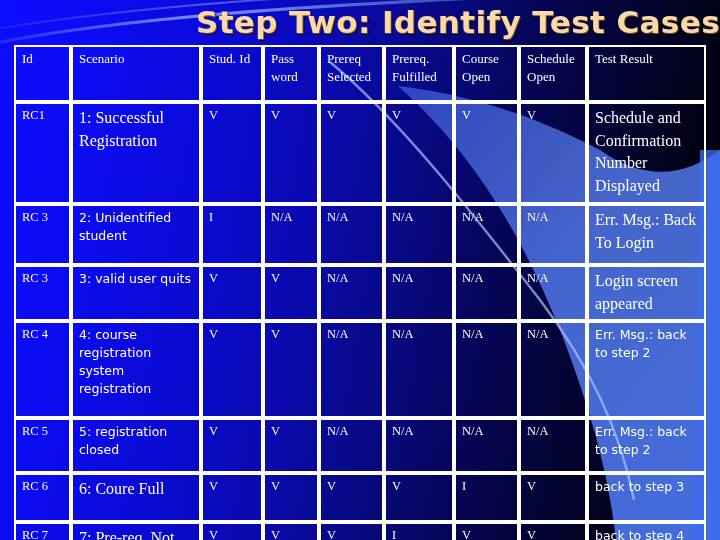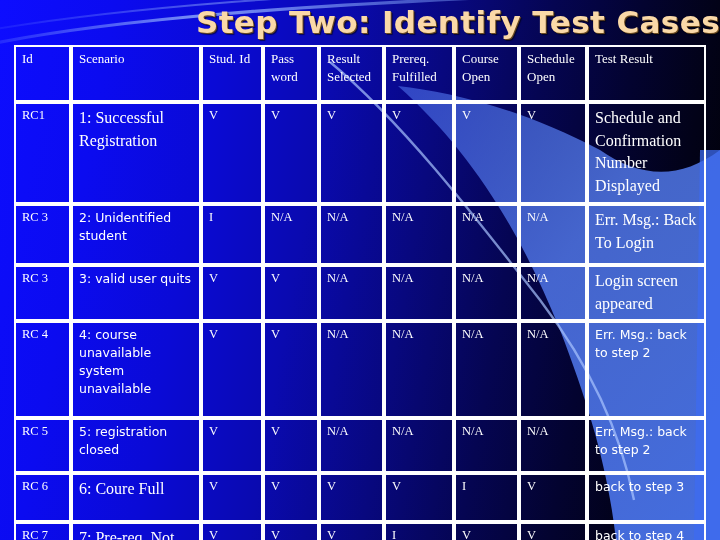--- a/index.html
+++ b/index.html
@@ -146,21 +146,21 @@
           <col class="c-copen">
           <col class="c-sopen">
         <col class="c-res">
       </colgroup>
       <thead>
         <tr>
           <th class="serif">Id</th>
           <th class="serif">Scenario</th>
           <th class="serif">Stud. Id</th>
           <th class="serif">Pass word</th>
-          <th class="serif">Result Selected</th>
+          <th class="serif">Prereq Selected</th>
           <th class="serif">Prereq. Fulfilled</th>
           <th class="serif">Course Open</th>
           <th class="serif">Schedule Open</th>
           <th class="serif">Test Result</th>
         </tr>
       </thead>
       <tbody id="tbody">
           <tr>
             <td class="idcell" style="height: 80px;">RC1</td>
             <td class="serif">1: Successful Registration</td>
@@ -189,21 +189,21 @@
             <td class="mark">V</td>
             <td class="mark">V</td>
             <td class="mark">N/A</td>
             <td class="mark">N/A</td>
             <td class="mark">N/A</td>
             <td class="mark">N/A</td>
             <td class="serif">Login screen appeared</td>
           </tr>
           <tr>
             <td class="idcell" style="height: 86px;">RC 4</td>
-            <td class="sans">4: course unavailable system unavailable</td>
+            <td class="sans">4: course registration system registration</td>
             <td class="mark">V</td>
             <td class="mark">V</td>
             <td class="mark">N/A</td>
             <td class="mark">N/A</td>
             <td class="mark">N/A</td>
             <td class="mark">N/A</td>
             <td class="sans">Err. Msg.: back to step 2</td>
           </tr>
           <tr>
             <td class="idcell" style="height: 44px; margin-top: 44px;">RC 5</td>

